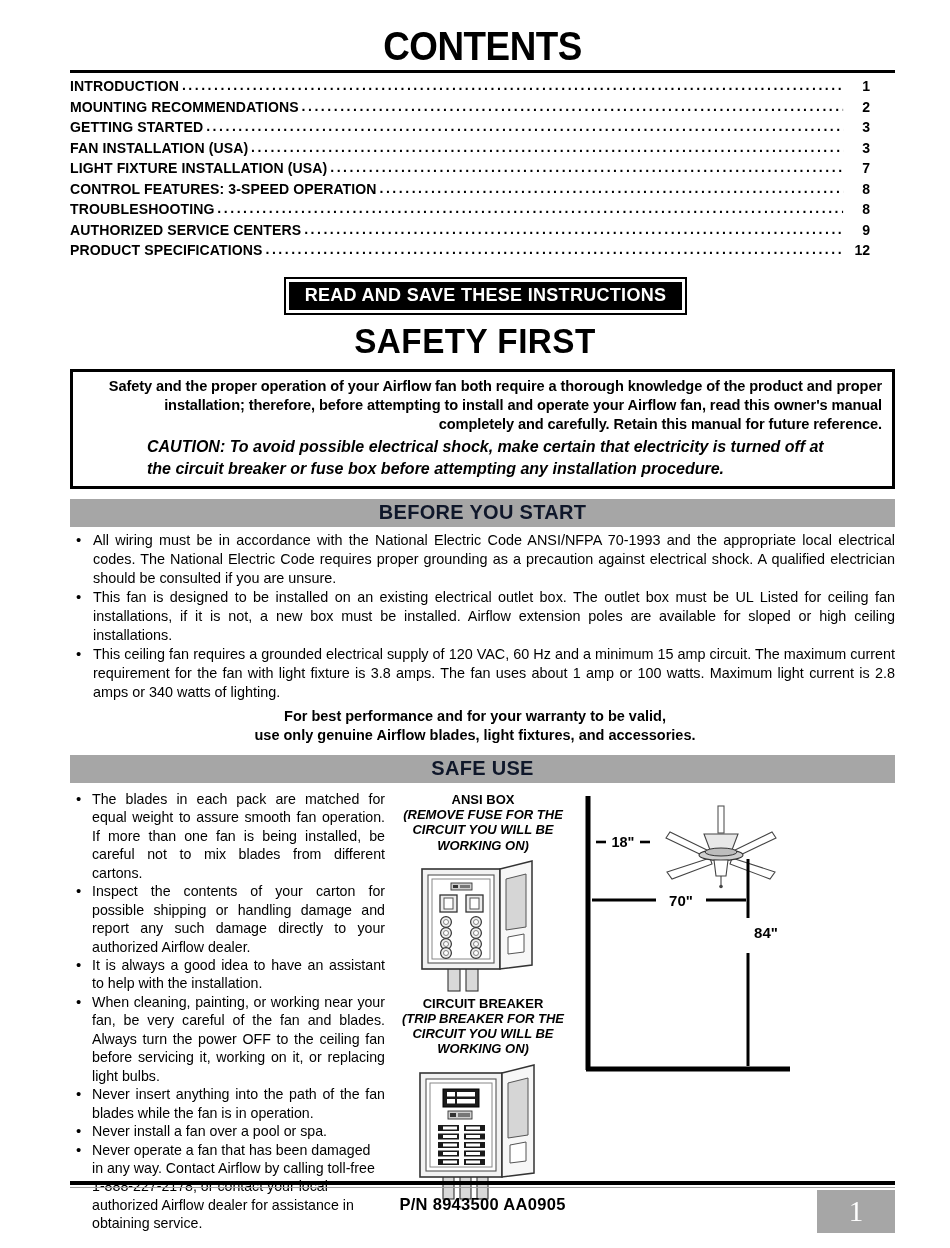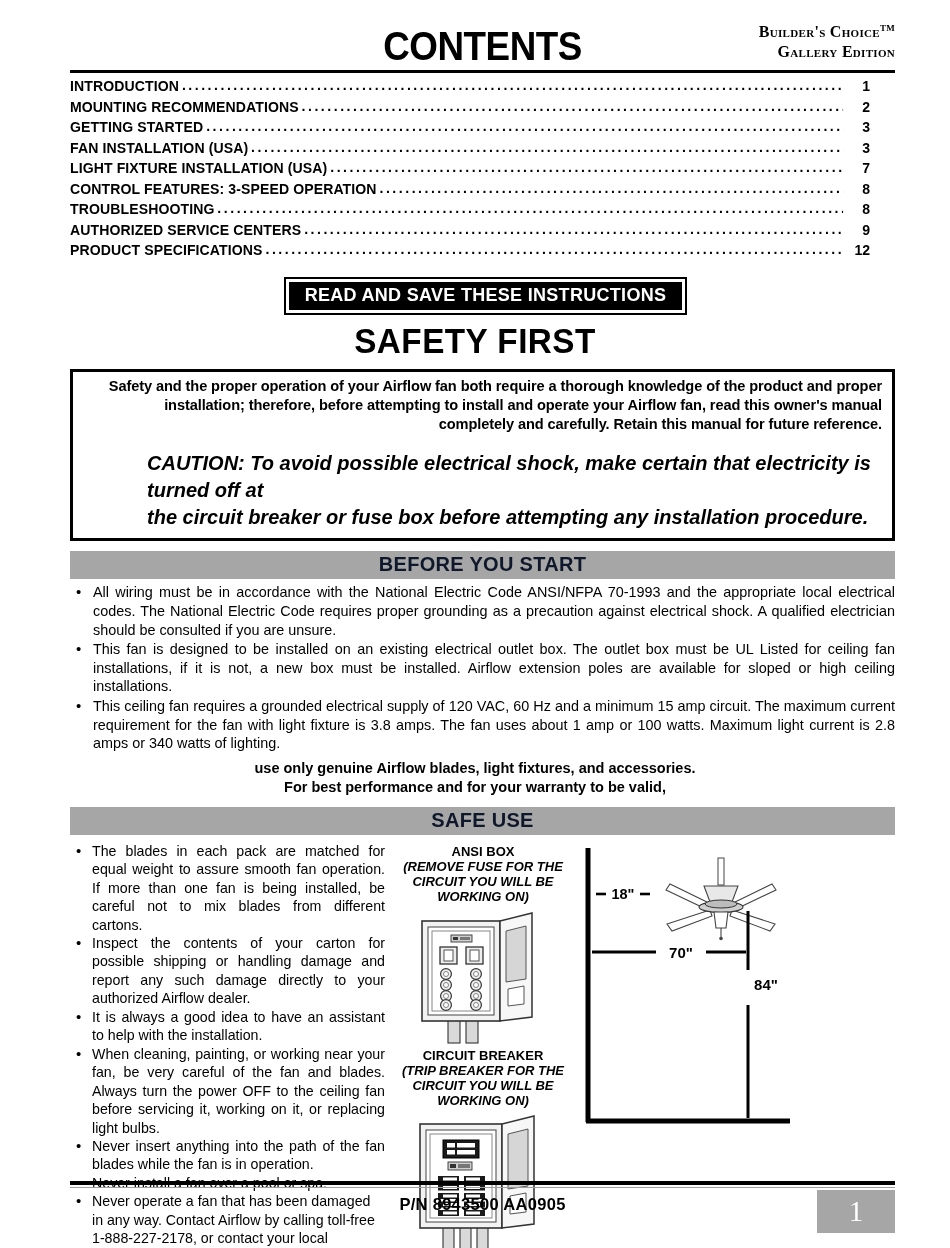--- a/index.html
+++ b/index.html
@@ -87,22 +87,22 @@
     border:3px solid #000;
     padding:5px 10px 7px 12px;
     background:#fff;
   }
   .safety-p{
     font-size:14.6px;font-weight:bold;line-height:1.32;
     text-align:right;
     letter-spacing:-0.1px;
   }
   .caution{
-    margin-top:16px;
-    font-size:20px;font-weight:bold;font-style:italic;
+    margin-top:2px;
+    font-size:16px;font-weight:bold;font-style:italic;
     line-height:1.35;
     padding-left:62px;
   }
 
   
   .bar{
     margin:10px 55px 0 70px;
     background:#a6a6a6;
     color:#0f172a;
     text-align:center;
@@ -186,24 +186,20 @@
     display:flex;align-items:center;justify-content:center;
   }
 </style>
 </head>
 <body>
 
 <div class="page">
 
   <div class="header">
     <div class="contents-title">CONTENTS</div>
-    <div class="brand">
-      <div class="brand-l1"><span>Builder's Choice</span><span class="tm">TM</span></div>
-      <div class="brand-l2">Gallery Edition</div>
-    </div>
   </div>
 
   <div class="rule-thick"></div>
 
   <div class="toc">
     <div class="toc-row">
       <span class="toc-label">INTRODUCTION</span>
       <span class="toc-dots">................................................................................................................................</span>
       <span class="toc-page">1</span>
     </div>
@@ -264,22 +260,22 @@
     </div>
   </div>
 
   <div class="bar">BEFORE YOU START</div>
   <ul class="bl">
     <li>All wiring must be in accordance with the National Electric Code ANSI/NFPA 70-1993 and the appropriate local electrical codes. The National Electric Code requires proper grounding as a precaution against electrical shock. A qualified electrician should be consulted if you are unsure.</li>
     <li>This fan is designed to be installed on an existing electrical outlet box. The outlet box must be UL Listed for ceiling fan installations, if it is not, a new box must be installed. Airflow extension poles are available for sloped or high ceiling installations.</li>
     <li>This ceiling fan requires a grounded electrical supply of 120 VAC, 60 Hz and a minimum 15 amp circuit. The maximum current requirement for the fan with light fixture is 3.8 amps. The fan uses about 1 amp or 100 watts. Maximum light current is 2.8 amps or 340 watts of lighting.</li>
   </ul>
   <div class="best-perf">
+    <div>For best performance and for your warranty to be valid,</div>
     <div>use only genuine Airflow blades, light fixtures, and accessories.</div>
-    <div>For best performance and for your warranty to be valid,</div>
   </div>
 
   <div class="bar">SAFE USE</div>
 
   <div class="safe-use-body">
 
     <div class="col-left">
       <ul class="bl2">
         <li>The blades in each pack are matched for equal weight to assure smooth fan operation. If more than one fan is being installed, be careful not to mix blades from different cartons.</li>
         <li>Inspect the contents of your carton for possible shipping or handling damage and report any such damage directly to your authorized Airflow dealer.</li>

